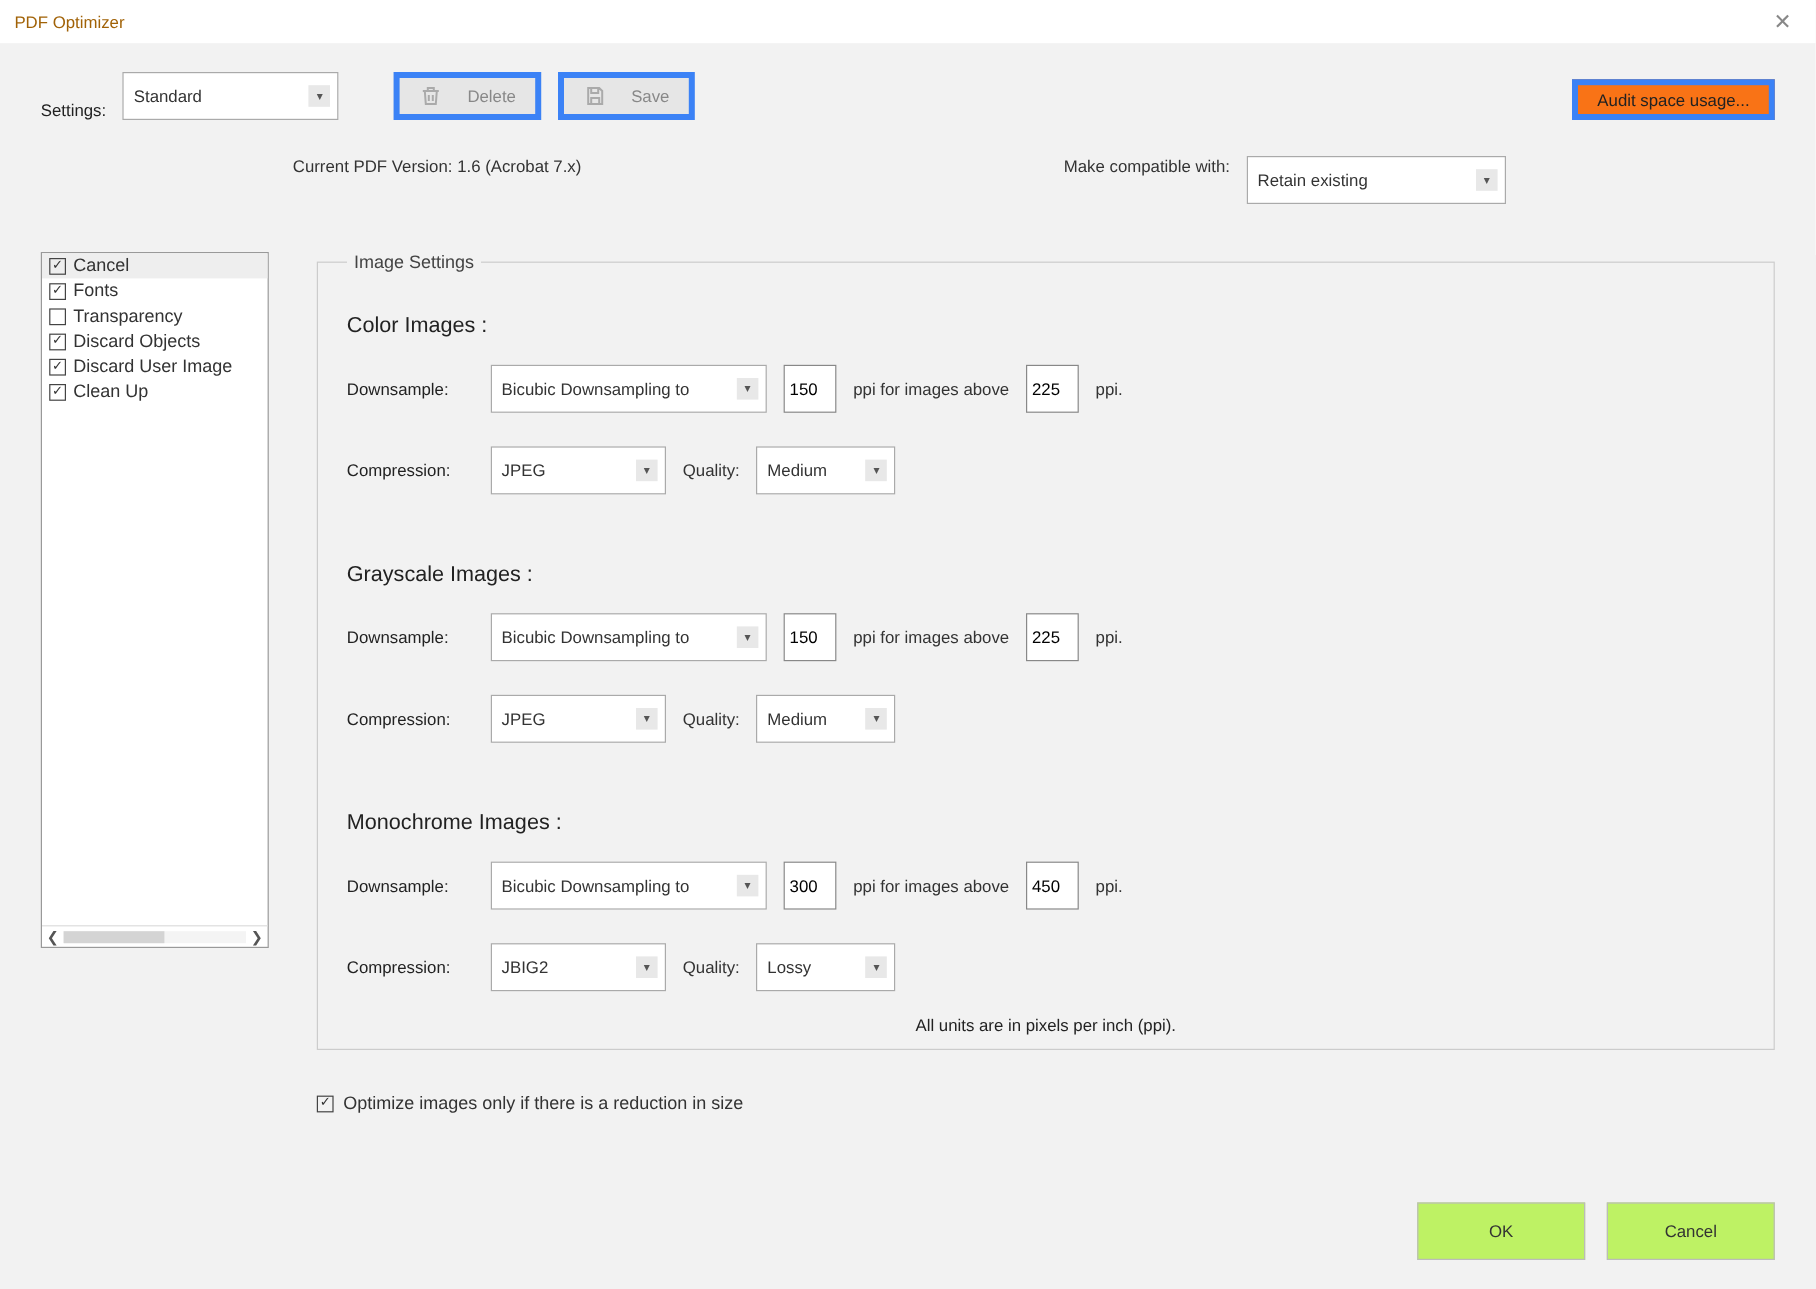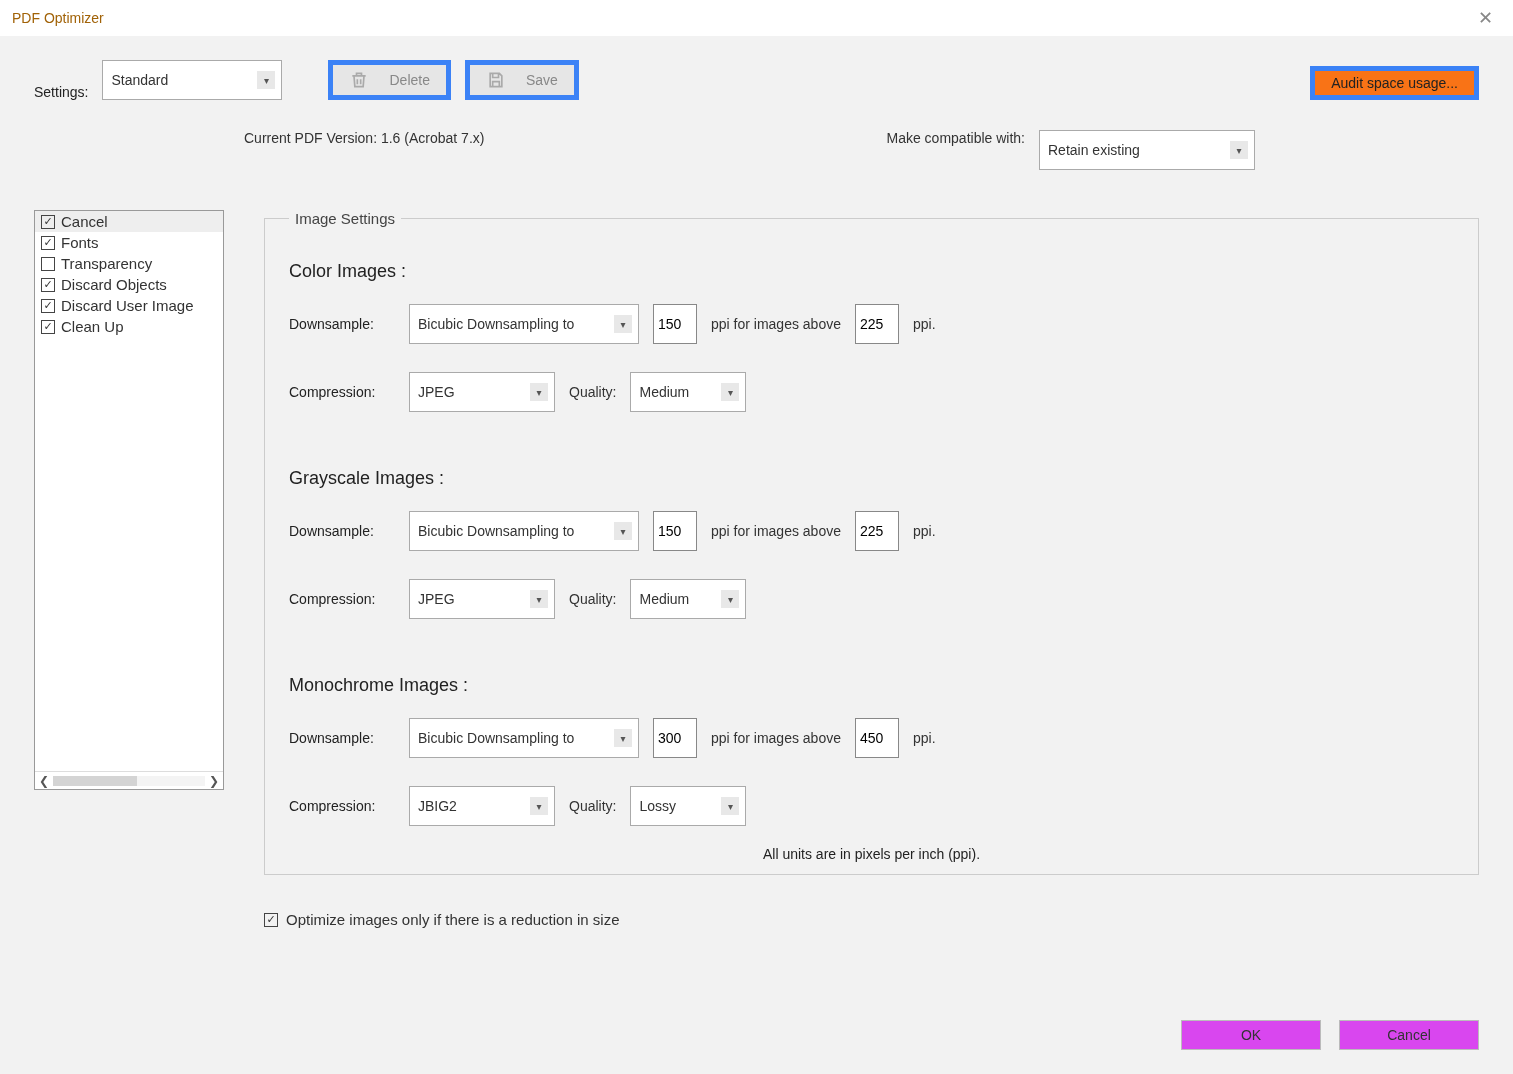--- a/index.html
+++ b/index.html
@@ -59,23 +59,23 @@
   gap: 20px;
   height: 40px;
   padding: 0 16px;
   border: 5px solid #3b82f6;
   background: #e6e6e6;
   color: #888;
   cursor: default;
 }
 .btn.enabled { background: #f97316; color: #222; }
 .btn-ok, .btn-cancel {
-  width: 140px; height: 30px;
+  width: 140px; height: 48px;
   border: 1px solid #bbb;
-  background: #d946ef;
+  background: #bef264;
   display: inline-flex; align-items:center; justify-content:center;
   cursor: default;
 }
 .row2 {
   display: flex;
   align-items: flex-start;
   margin-bottom: 40px;
   padding-left: 210px;
   gap: 14px;
 }

